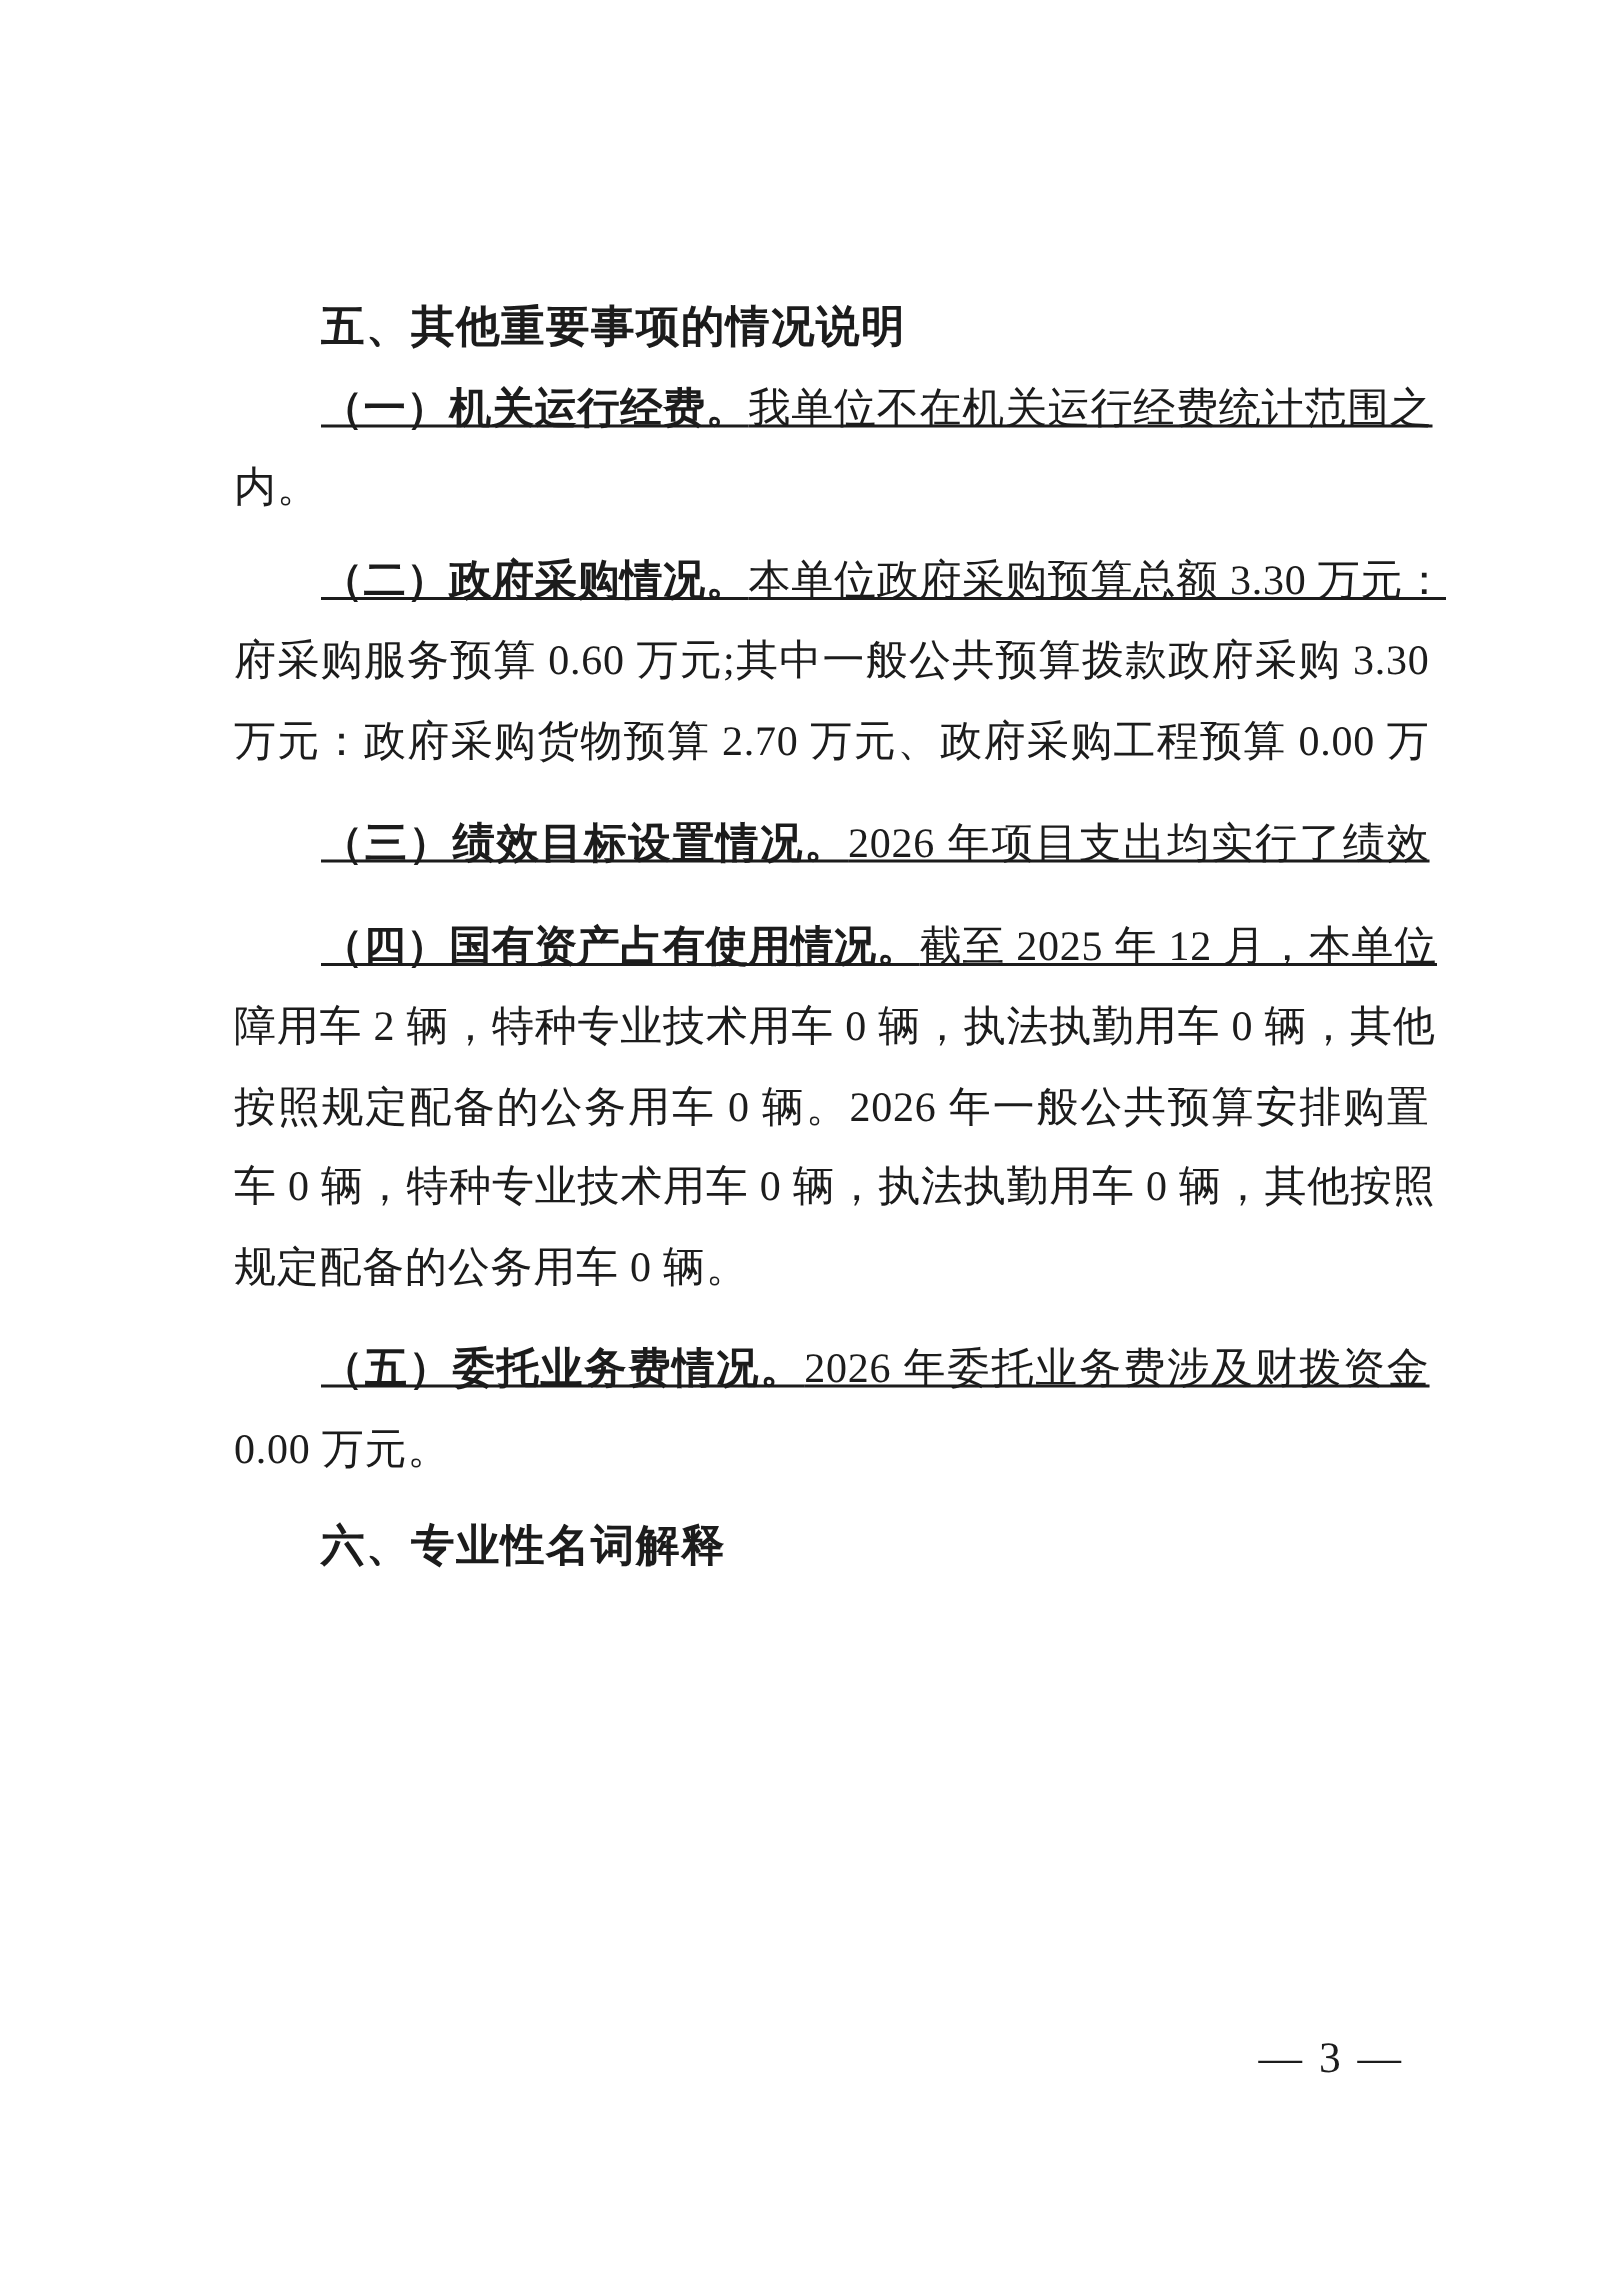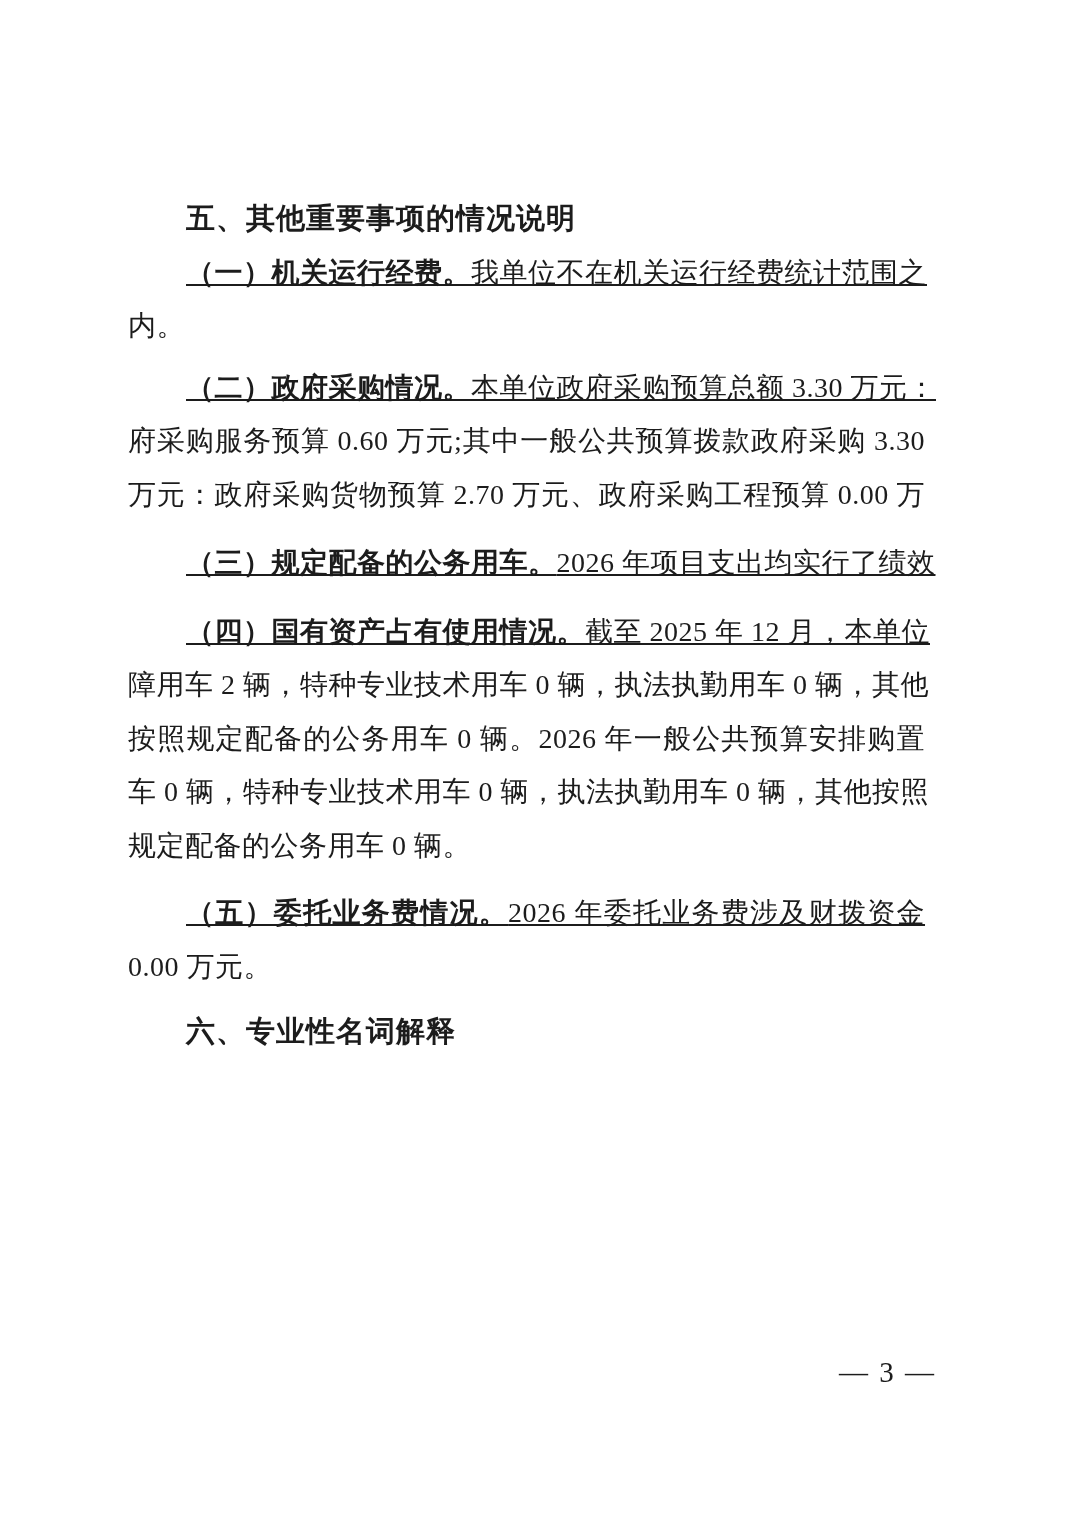--- a/index.html
+++ b/index.html
@@ -7,21 +7,21 @@
     position: relative;
     width: 1074px;
     height: 1520px;
     background: #ffffff;
     overflow: hidden;
     color: #1c1c1c;
     font-family: "Liberation Serif", "DejaVu Serif", serif;
   }
   .content {
     position: absolute;
-    left: 128px;
+    left: 156px;
     top: 192px;
     width: 797px;
     font-size: 28px;
   }
   .block { margin: 0; }
   .block:nth-child(3) { margin-top: 8px; }
   .block:nth-child(4) { margin-top: 15px; }
   .block:nth-child(5) { margin-top: 15px; }
   .block:nth-child(6) { margin-top: 14px; }
   .block:nth-child(7) { margin-top: 12px; }
@@ -68,21 +68,21 @@
       <div class="block paragraph">
         <div class="line first"><span class="lead">（一）机关运行经费。</span><span>我单位不在机关运行经费统计范围之</span></div>
         <div class="line last">内。</div>
       </div>
       <div class="block paragraph">
         <div class="line first"><span class="lead">（二）政府采购情况。</span><span>本单位政府采购预算总额 3.30 万元：</span></div>
         <div class="line">府采购服务预算 0.60 万元;其中一般公共预算拨款政府采购 3.30</div>
         <div class="line">万元：政府采购货物预算 2.70 万元、政府采购工程预算 0.00 万</div>
       </div>
       <div class="block paragraph">
-        <div class="line first"><span class="lead">（三）规定配备的公务用车。</span><span>2026 年项目支出均实行了绩效</span></div>
+        <div class="line first"><span class="lead">（三）绩效目标设置情况。</span><span>2026 年项目支出均实行了绩效</span></div>
       </div>
       <div class="block paragraph">
         <div class="line first"><span class="lead">（四）国有资产占有使用情况。</span><span>截至 2025 年 12 月，本单位</span></div>
         <div class="line">障用车 2 辆，特种专业技术用车 0 辆，执法执勤用车 0 辆，其他</div>
         <div class="line">按照规定配备的公务用车 0 辆。2026 年一般公共预算安排购置</div>
         <div class="line">车 0 辆，特种专业技术用车 0 辆，执法执勤用车 0 辆，其他按照</div>
         <div class="line last">规定配备的公务用车 0 辆。</div>
       </div>
       <div class="block paragraph">
         <div class="line first"><span class="lead">（五）委托业务费情况。</span><span>2026 年委托业务费涉及财拨资金</span></div>

